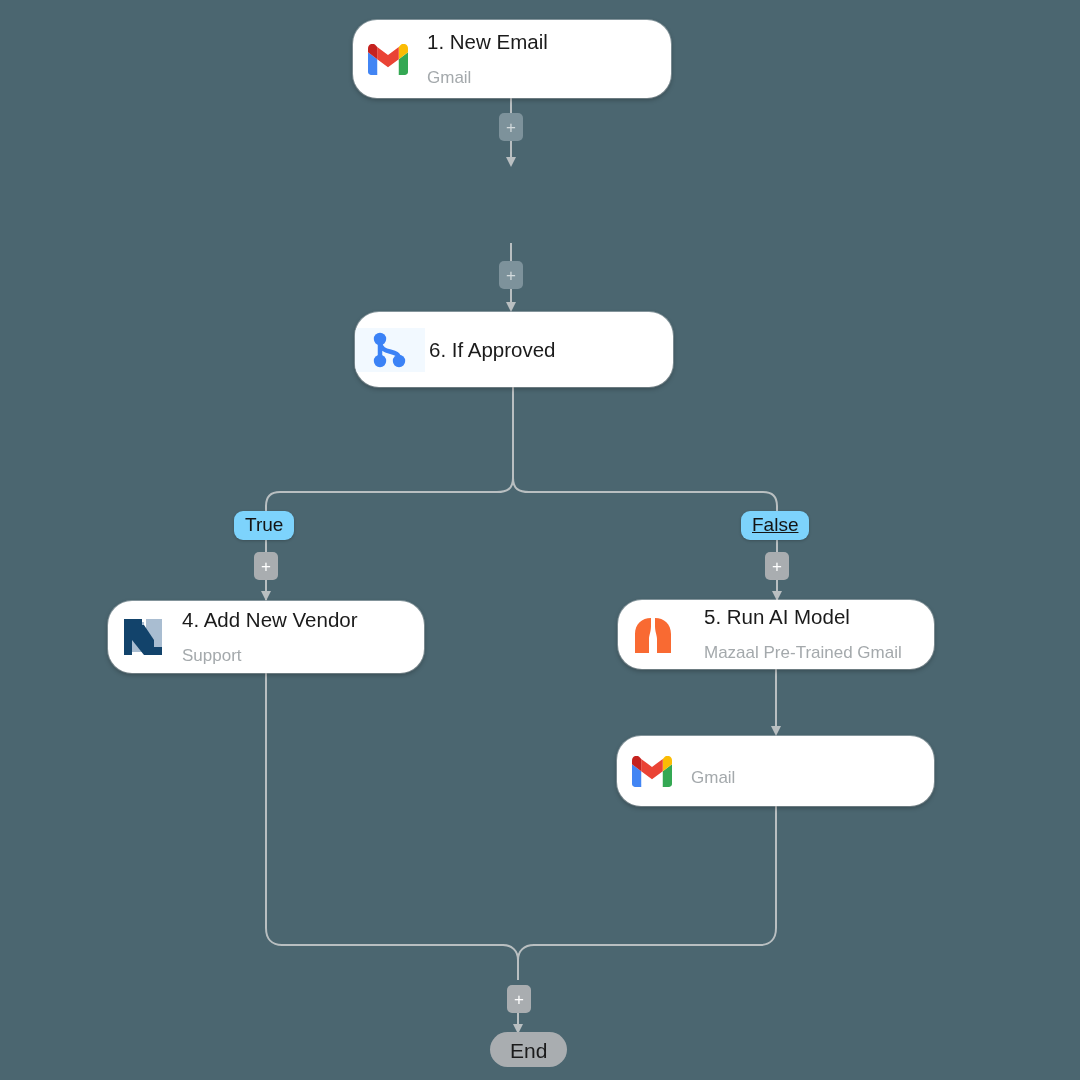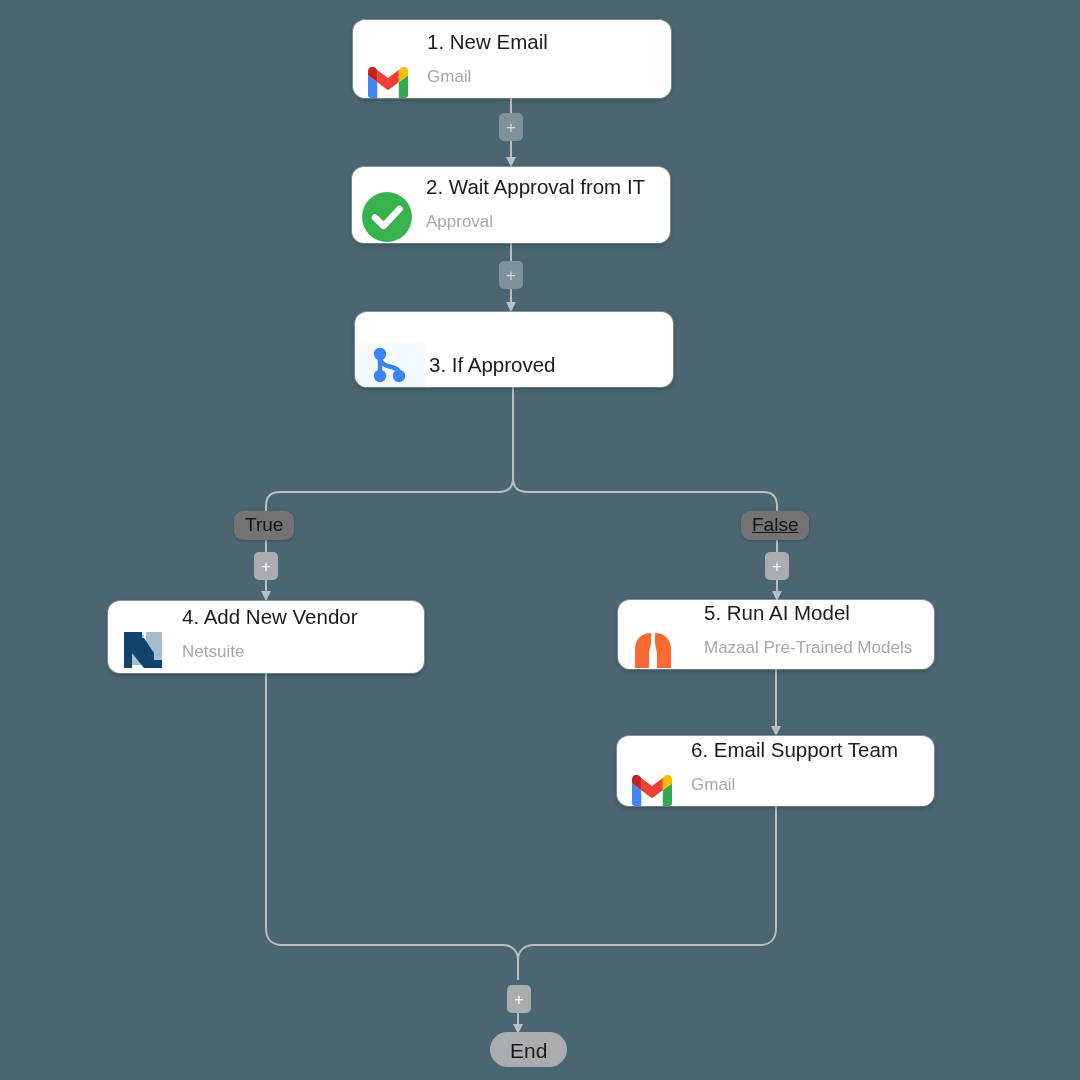--- a/index.html
+++ b/index.html
@@ -35,24 +35,24 @@
     fill: none;
     stroke: #b9bfc1;
     stroke-width: 2;
   }
   .edge-arrow { fill: #b9bfc1; }
 
   
   .node {
     position: absolute;
     background: #ffffff;
-    border-radius: 12px;
+    border-radius: 24px;
     box-shadow: 0 2px 5px rgba(0,0,0,0.28), 0 0 0 1px rgba(255,255,255,0.35);
     display: flex;
-    align-items: flex-end;
+    align-items: center;
     overflow: hidden;
   }
 
   .node-icon {
     width: 70px;
     flex: 0 0 70px;
     display: flex;
     align-items: center;
     justify-content: center;
   }
@@ -96,21 +96,21 @@
     line-height: 1;
     font-family: "Liberation Sans", sans-serif;
     user-select: none;
   }
   .plus.solid { background: #a9adb0; }
   .plus.faint { background: #7d929b; color: #d3dadd; }
 
   
   .branch-label {
     position: absolute;
-    background: #737373;
+    background: #7dd3fc;
     border-radius: 9px;
     padding: 3px 11px 4px;
     font-size: 19px;
     color: #141414;
     line-height: 1.18;
     box-shadow: 0 1px 3px rgba(0,0,0,0.22);
     white-space: nowrap;
   }
 
   
@@ -176,89 +176,76 @@
         <path d="M12,19.6 L12,3.6 L26,14.1 L40,3.6 L40,19.6 L26,30.1 Z" fill="#ea4335"></path>
         <path d="M0,5.4 L0,10.6 L12,19.6 L12,3.6 L9.3,0.8 C5.5,-2.1 0,0.6 0,5.4 Z" fill="#c5221f"></path>
       </svg>
     </div>
     <div class="node-body">
       <div class="node-title">1. New Email</div>
       <div class="node-sub">Gmail</div>
     </div>
   </div>
 
-  <div class="node" style="left:352px; top:167px; width:318px; height:76px;">
-    <div class="node-icon">
-      <svg width="52" height="52" viewBox="0 0 52 52">
-        <circle cx="26" cy="26" r="25" fill="#37b24d"></circle>
-        <path d="M14,26.5 L22.5,35 L38.5,18" stroke="#ffffff" stroke-width="6.5" fill="none" stroke-linecap="round" stroke-linejoin="round"></path>
-      </svg>
-    </div>
-    <div class="node-body">
-      <div class="node-title">2. Wait Approval from IT</div>
-      <div class="node-sub">Approval</div>
-    </div>
-  </div>
 
   <div class="node" style="left:355px; top:312px; width:318px; height:75px;">
     <div class="node-icon tinted">
       <svg width="44" height="44" viewBox="0 0 44 44">
         <path d="M12,13 L12,31" stroke="#3b82f6" stroke-width="4.5" fill="none" stroke-linecap="round"></path>
         <path d="M12,13 C12,28 31,20 31,31" stroke="#3b82f6" stroke-width="4.5" fill="none" stroke-linecap="round"></path>
         <circle cx="12" cy="11" r="6.2" fill="#3b82f6"></circle>
         <circle cx="12" cy="33" r="6.2" fill="#3b82f6"></circle>
         <circle cx="31" cy="33" r="6.2" fill="#3b82f6"></circle>
       </svg>
     </div>
     <div class="node-body">
-      <div class="node-title">3. If Approved</div>
+      <div class="node-title">6. If Approved</div>
     </div>
   </div>
 
   <div class="node" style="left:108px; top:601px; width:316px; height:72px;">
     <div class="node-icon">
       <svg width="46" height="46" viewBox="0 0 46 46">
         <rect x="4" y="8" width="20" height="30" fill="#a9bdd1"></rect>
         <rect x="26" y="5" width="16" height="28" fill="#a9bdd1"></rect>
         <path d="M4,5 L22,5 L22,14 L12,14 L12,41 L4,41 Z" fill="#12436b"></path>
         <path d="M22,5 L32,5 L32,41 L42,41 L42,33 L32,33 L32,5 Z" fill="#12436b"></path>
         <path d="M12,11 L24,11 L34,26 L34,41 L24,41 L12,26 Z" fill="#12436b"></path>
       </svg>
     </div>
     <div class="node-body">
       <div class="node-title">4. Add New Vendor</div>
-      <div class="node-sub">Netsuite</div>
+      <div class="node-sub">Support</div>
     </div>
   </div>
 
   <div class="node" style="left:618px; top:600px; width:316px; height:69px;gap:12px;">
     <div class="node-icon">
       <svg width="42" height="38" viewBox="0 0 42 38">
         <path d="M3,37 L3,18 C3,8 10,2 19,2 L19,10 C19,16 17,19 17,23 L17,37 Z" fill="#f96a32"></path>
         <path d="M39,37 L39,18 C39,8 32,2 23,2 L23,10 C23,16 25,19 25,23 L25,37 Z" fill="#f96a32"></path>
       </svg>
     </div>
     <div class="node-body">
       <div class="node-title">5. Run AI Model</div>
-      <div class="node-sub">Mazaal Pre-Trained Models</div>
+      <div class="node-sub">Mazaal Pre-Trained Gmail</div>
     </div>
   </div>
 
   <div class="node" style="left:617px; top:736px; width:317px; height:70px;">
     <div class="node-icon">
       <svg width="40" height="31" viewBox="0 0 52 40">
         <path d="M3.6,40 L12,40 L12,19.6 L0,10.6 L0,36.4 C0,38.4 1.6,40 3.6,40 Z" fill="#4285f4"></path>
         <path d="M40,40 L48.4,40 C50.4,40 52,38.4 52,36.4 L52,10.6 L40,19.6 Z" fill="#34a853"></path>
         <path d="M40,3.6 L40,19.6 L52,10.6 L52,5.4 C52,0.6 46.5,-2.1 42.7,0.8 Z" fill="#fbbc04"></path>
         <path d="M12,19.6 L12,3.6 L26,14.1 L40,3.6 L40,19.6 L26,30.1 Z" fill="#ea4335"></path>
         <path d="M0,5.4 L0,10.6 L12,19.6 L12,3.6 L9.3,0.8 C5.5,-2.1 0,0.6 0,5.4 Z" fill="#c5221f"></path>
       </svg>
     </div>
     <div class="node-body">
-      <div class="node-title">6. Email Support Team</div>
       <div class="node-sub">Gmail</div>
     </div>
   </div>
 
   <div class="branch-label" style="left:234px; top:511px;">True</div>
 
   <div class="branch-label" style="left:741px; top:511px;text-decoration:underline;">False</div>
 
   <div class="plus faint" style="left:499px; top:113px;">+</div>
 

